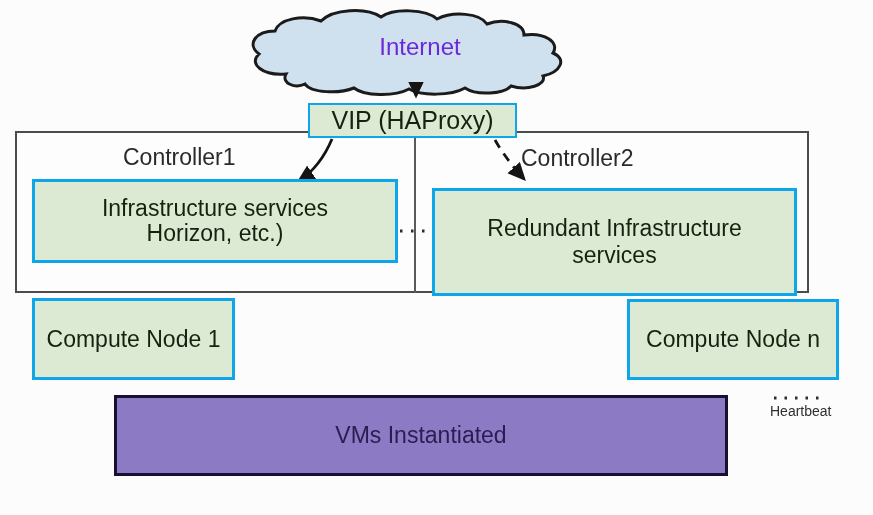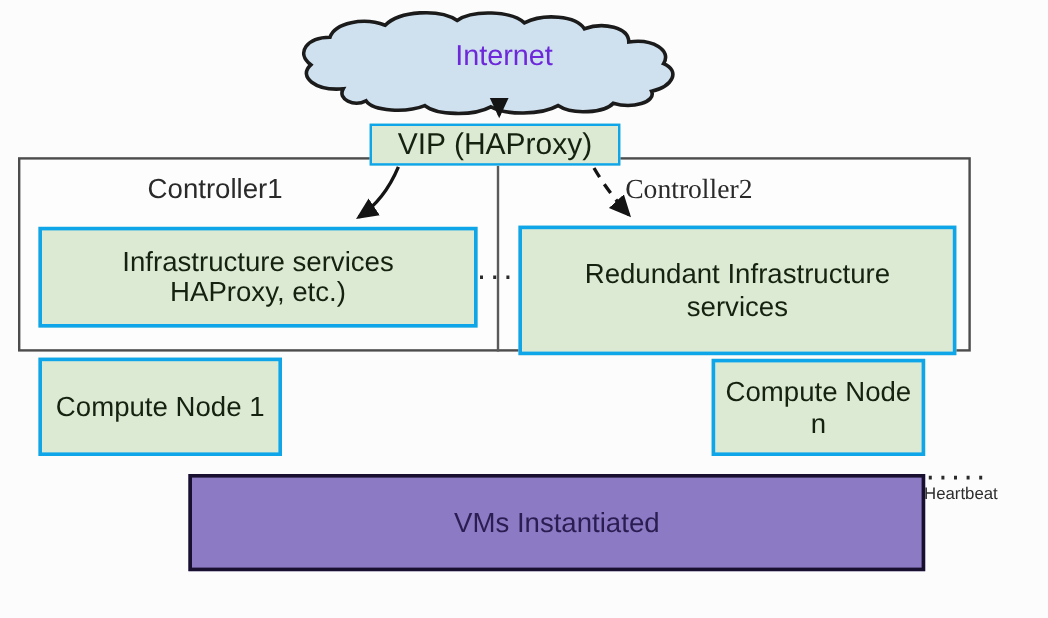--- a/index.html
+++ b/index.html
@@ -16,38 +16,38 @@
   }
   .divider{
     left:414px;top:138px;width:2px;height:155px;background:#5a5a5a;
   }
   .gbox{
     background:var(--green,#dcead4);border:3px solid #0ea5e9;
     display:flex;flex-direction:column;align-items:center;justify-content:center;
     text-align:center;color:#15220f;
   }
   .vip{left:308px;top:103px;width:209px;height:35px;font-size:25px;border-width:2px;}
-  .infra{left:32px;top:189px;width:366px;height:84px;font-size:23px;line-height:25px;}
+  .infra{left:32px;top:179px;width:366px;height:84px;font-size:23px;line-height:25px;}
   .redundant{left:432px;top:188px;width:365px;height:108px;font-size:23px;line-height:27px;}
   .cn{font-size:23px;text-align:center;}
   .cn1{left:32px;top:298px;width:203px;height:82px;}
   .cn2{left:255px;top:298px;width:205px;height:82px;}
-  .cnn{left:593px;top:299px;width:178px;height:81px;}
+  .cnn{left:627px;top:299px;width:212px;height:81px;}
   .ctrl-label{font-size:23px;color:#2a2a2a;text-align:left;}
   .ctrl1{left:123px;top:144px;width:180px;height:26px;}
-  .ctrl2{left:521px;top:145px;width:180px;height:26px;font-family:Liberation Serif, serif;}
+  .ctrl2{left:521px;top:145px;width:180px;height:26px;}
   .internet-label{
     left:330px;top:33px;width:180px;height:28px;
     font-size:24px;text-align:center;color:#6d28d9;
   }
   .vms{
     left:114px;top:395px;width:614px;height:81px;
     background:var(--purple,#8d7ac4);border:3px solid #18102e;
     display:flex;align-items:center;justify-content:center;
-    font-size:23px;color:#2a1d52;margin-left:43px;
+    font-size:23px;color:#2a1d52;
   }
   .heartbeat-label{
     left:770px;top:403px;width:90px;height:18px;
     font-size:14px;color:#2e2e2e;text-align:left;
   }
 </style>
 </head>
 <body>
 
 <div class="stage">
@@ -83,21 +83,21 @@
 
   <div class="abs gbox vip">
     <span>VIP (HAProxy)</span>
   </div>
 
   <div class="abs ctrl-label ctrl1">Controller1</div>
   <div class="abs ctrl-label ctrl2">Controller2</div>
 
   <div class="abs gbox infra">
     <span>Infrastructure services</span>
-    <span>HAProxy, etc.)</span>
+    <span>Horizon, etc.)</span>
   </div>
 
   <div class="abs gbox redundant">
     <span>Redundant Infrastructure</span>
     <span>services</span>
   </div>
 
   <div class="abs gbox cn cn1">
     <span>Compute Node 1</span>
   </div>

